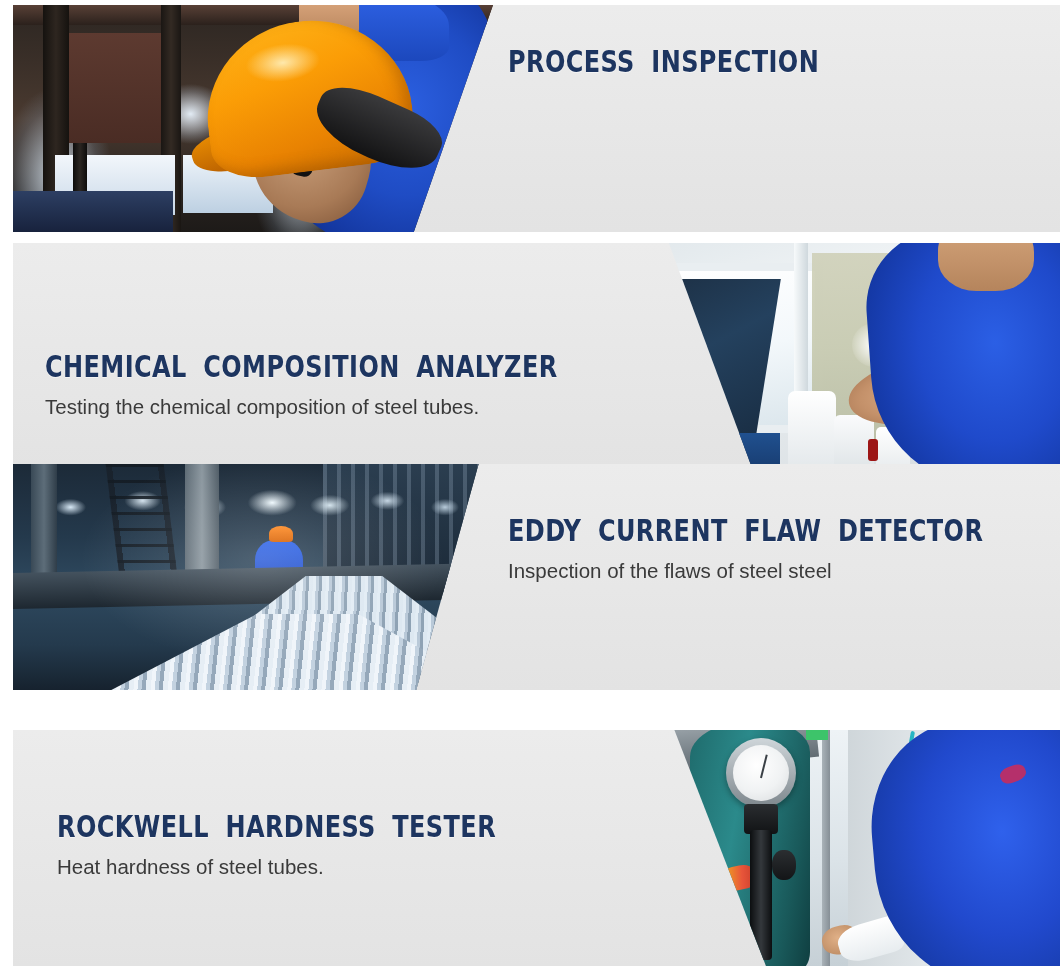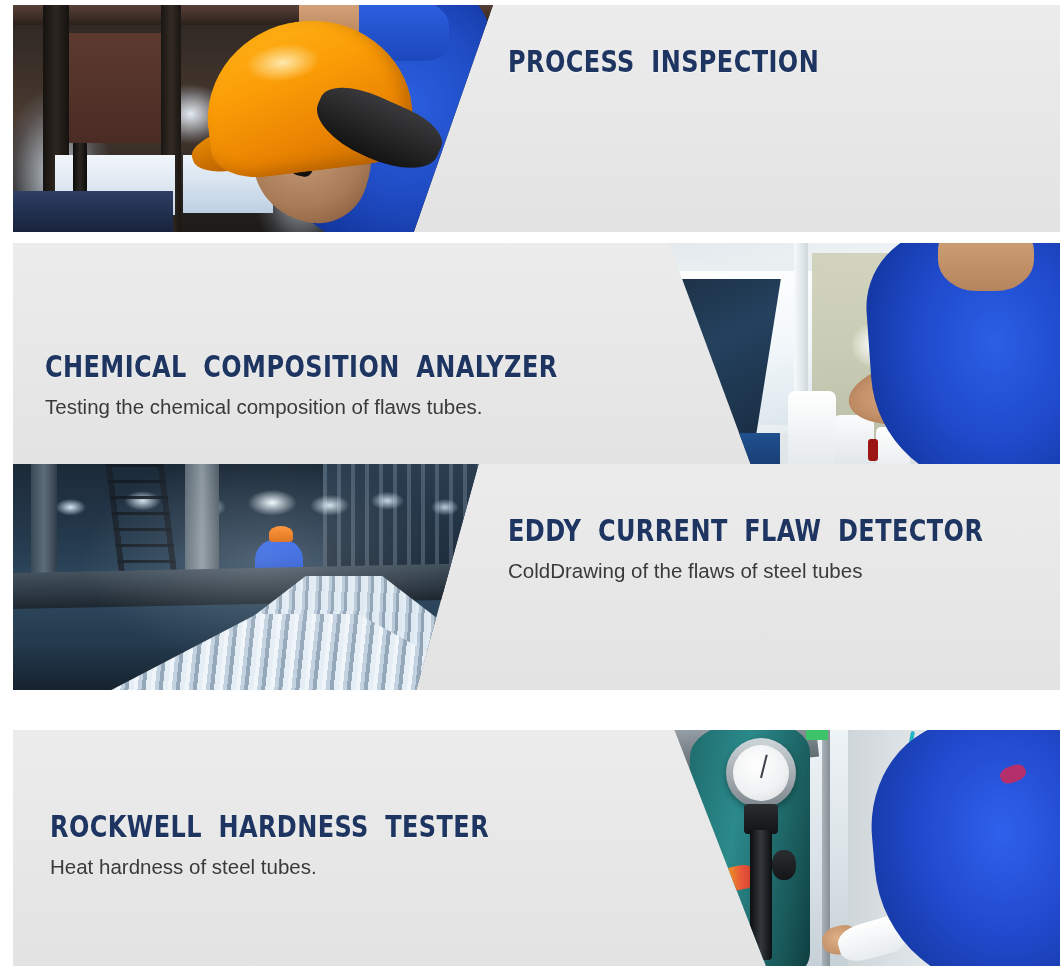--- a/index.html
+++ b/index.html
@@ -337,21 +337,21 @@
     position:absolute; inset:0;
     background: radial-gradient(ellipse 260px 150px at 52% 42%, rgba(255,255,255,.18), transparent 70%);
   }
 
   
   #panel-4 { top: 730px; height: 236px; }
   #panel-4 .photo {
     right: 0; width: 482px;
     clip-path: polygon(20% 0, 100% 0, 100% 100%, 100% 100%, 39% 100%);
   }
-  #panel-4 .text-block { left: 37px; top: 78px; }
+  #panel-4 .text-block { left: 44px; top: 78px; }
 
   
   .rock4 {
     background: linear-gradient(160deg, #d7dde0 0%, #e8ecee 35%, #dde3e6 65%, #c9d0d4 100%);
   }
   .r4-wallL {
     position:absolute; left:0; top:0; width:300px; height:100%;
     background: linear-gradient(180deg,#eef3f6 0%, #dbe3e8 55%, #c6d0d6 100%);
   }
   .r4-beam {
@@ -494,21 +494,21 @@
         <div class="l2-bot3"></div>
         <div class="l2-red"></div>
         <div class="l2-arm"></div>
         <div class="l2-cuff"></div>
         <div class="l2-suit"></div>
         <div class="l2-head"></div>
       </div>
     </div>
     <div class="text-block">
       <h2 class="title">CHEMICAL  COMPOSITION  ANALYZER</h2>
-      <p class="desc">Testing the chemical composition of flaws tubes.</p>
+      <p class="desc">Testing the chemical composition of steel tubes.</p>
     </div>
   </section>
 
   <section class="panel" id="panel-3">
     <div class="photo">
       <div class="photo-inner tubes3">
         <div class="t3-rack"></div>
         <div class="t3-lights"></div>
         <div class="t3-col"></div>
         <div class="t3-col2"></div>
@@ -516,21 +516,21 @@
         <div class="t3-worker"></div>
         <div class="t3-helmet"></div>
         <div class="t3-belt"></div>
         <div class="t3-bundle"></div>
         <div class="t3-bundle2"></div>
         <div class="t3-shade"></div>
       </div>
     </div>
     <div class="text-block">
       <h2 class="title">EDDY  CURRENT  FLAW  DETECTOR</h2>
-      <p class="desc">ColdDrawing of the flaws of steel tubes</p>
+      <p class="desc">Inspection of the flaws of steel steel</p>
     </div>
   </section>
 
   <section class="panel" id="panel-4">
     <div class="photo">
       <div class="photo-inner rock4">
         <div class="r4-wallL"></div>
         <div class="r4-wallR"></div>
         <div class="r4-seam"></div>
         <div class="r4-beam"></div>

